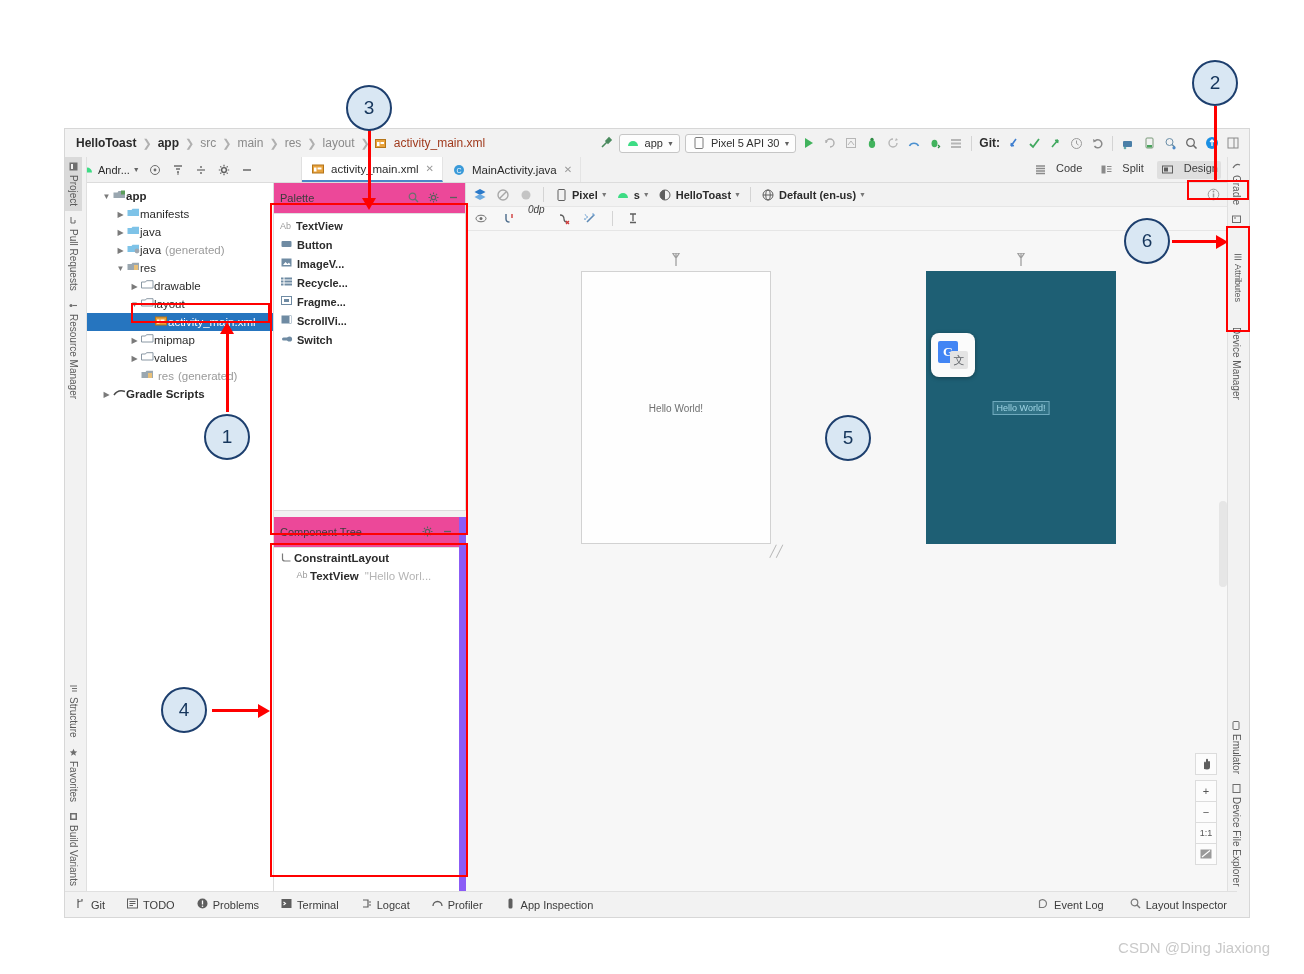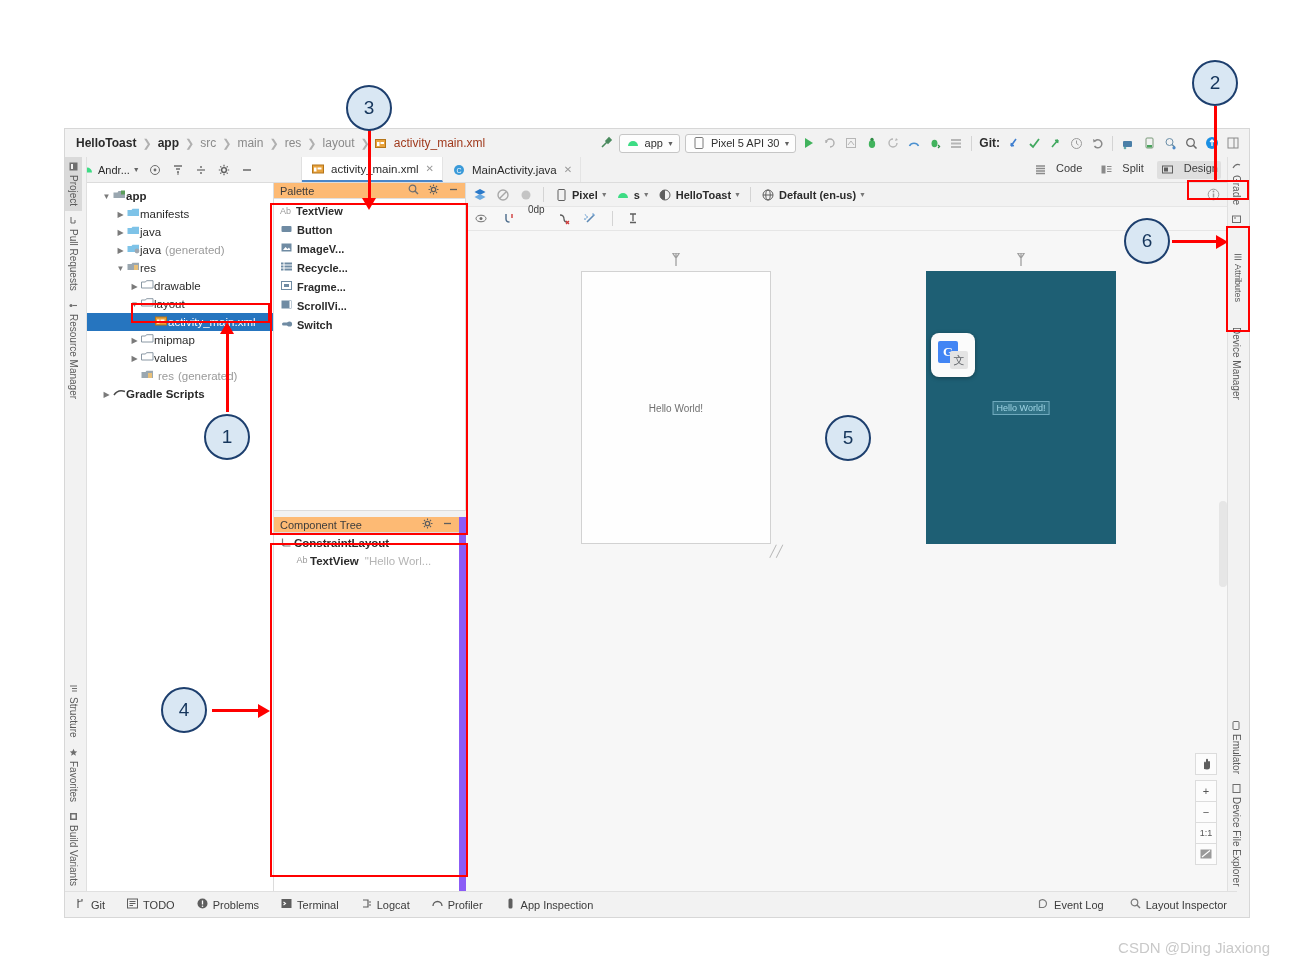--- a/index.html
+++ b/index.html
@@ -116,21 +116,21 @@
   .tico { width: 14px; flex: 0 0 14px; text-align:center; font-size: 10px; }
   .tlabel.bold { font-weight: bold; }
   .tdim { color: #9a9a9a; margin-left: 4px; }
 
   
   .palette {
     position: absolute; left: 209px; top: 54px; width: 192px; height: 328px;
     background: #ffffff; border-right: 1px solid #dcdcdc; border-bottom: 1px solid #dcdcdc;
   }
   .panel-head {
-    height: 16px; background: #fdba74; border-bottom: 1px solid #e0e0e0;
+    height: 31px; background: #ec4899; border-bottom: 1px solid #e0e0e0;
     display: flex; align-items: center; padding: 0 6px;
     font-size: 11px; color: #3c3c3c;
   }
   .panel-head .tools { margin-left: auto; display: flex; align-items: center; gap: 9px; color:#6e6e6e; font-size: 11px;}
   .pal-body { display: flex; height: calc(100% - 20px); }
   .pal-cats { width: 98px; border-right: 1px solid #e2e2e2; padding-top: 2px; background:#fff;}
   .pal-cat { height: 19px; display: flex; align-items: center; padding-left: 8px; font-size: 11px; color: #3c3c3c; }
   .pal-cat.sel { background: #d6d6d6; }
   .pal-items { flex: 1; padding-top: 2px; }
   .pal-item { height: 19px; display: flex; align-items: center; gap: 5px; padding-left: 6px; font-size: 11px; color: #2b2b2b; font-weight: bold;}
@@ -953,21 +953,21 @@
               <ellipse cx="6" cy="5.5" rx="5" ry="3.3" fill="none" stroke="#6e6e6e"></ellipse>
               <circle cx="6" cy="5.5" r="1.5" fill="#6e6e6e"></circle>
             </svg>
         </span>
         <span class="tb-icon">
           <svg width="13" height="12" viewBox="0 0 13 12">
               <path d="M3 1 V6 Q3 9 6.5 9" stroke="#4a6a8a" stroke-width="1.4" fill="none"></path>
               <path d="M9 1 V5" stroke="#cf3a3a" stroke-width="1.4"></path>
             </svg>
         </span>
-        <span style="display:inline-flex;align-items:flex-end;gap:2px;border-bottom:1.5px solid #9a9a9a;padding-bottom:18px;">
+        <span style="display:inline-flex;align-items:flex-end;gap:2px;border-bottom:1.5px solid #9a9a9a;padding-bottom:18px;font-style:italic;">
           <span style="font-size:10px;color:#3c3c3c;">0dp</span>
         </span>
         <span class="tb-icon">
           <svg width="14" height="12" viewBox="0 0 14 12">
               <path d="M3 2 Q7 2 7 6 Q7 9 10 9" stroke="#5e5e5e" stroke-width="1.3" fill="none"></path>
               <path d="M9 8 L12 11 M12 8 L9 11" stroke="#cf3a3a" stroke-width="1.3"></path>
             </svg>
         </span>
         <span class="tb-icon">
           <svg width="14" height="13" viewBox="0 0 14 13">

